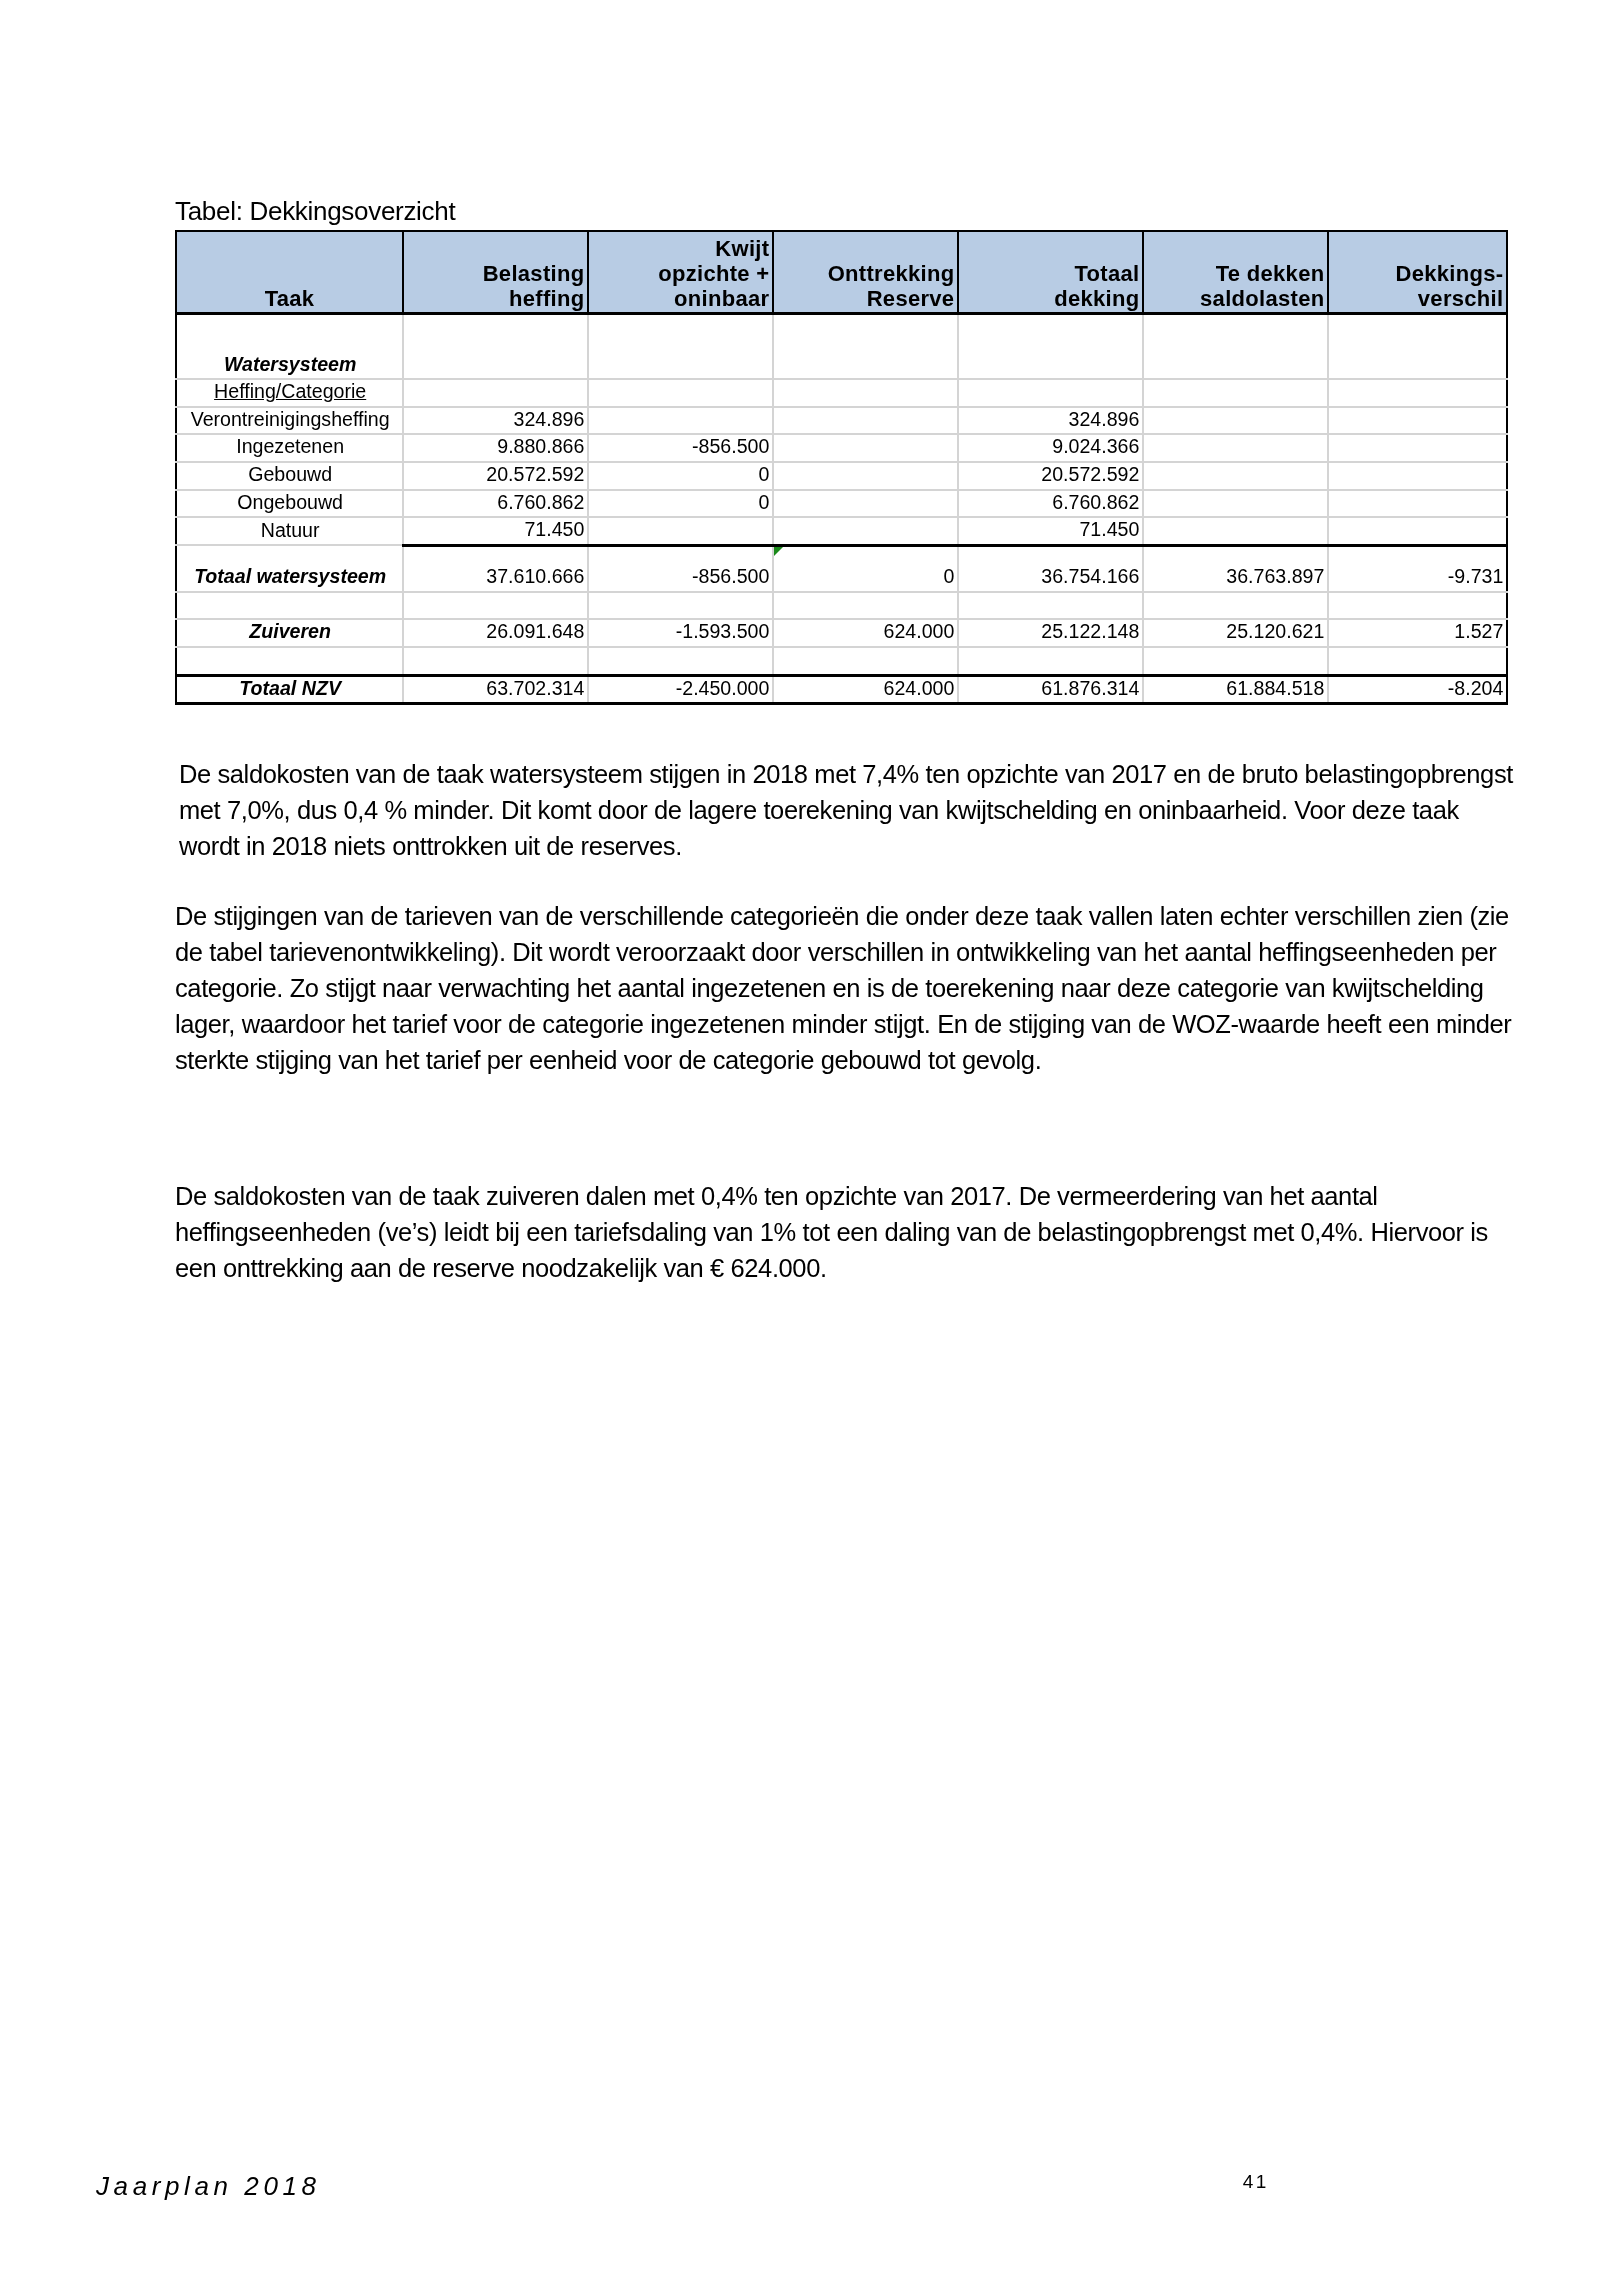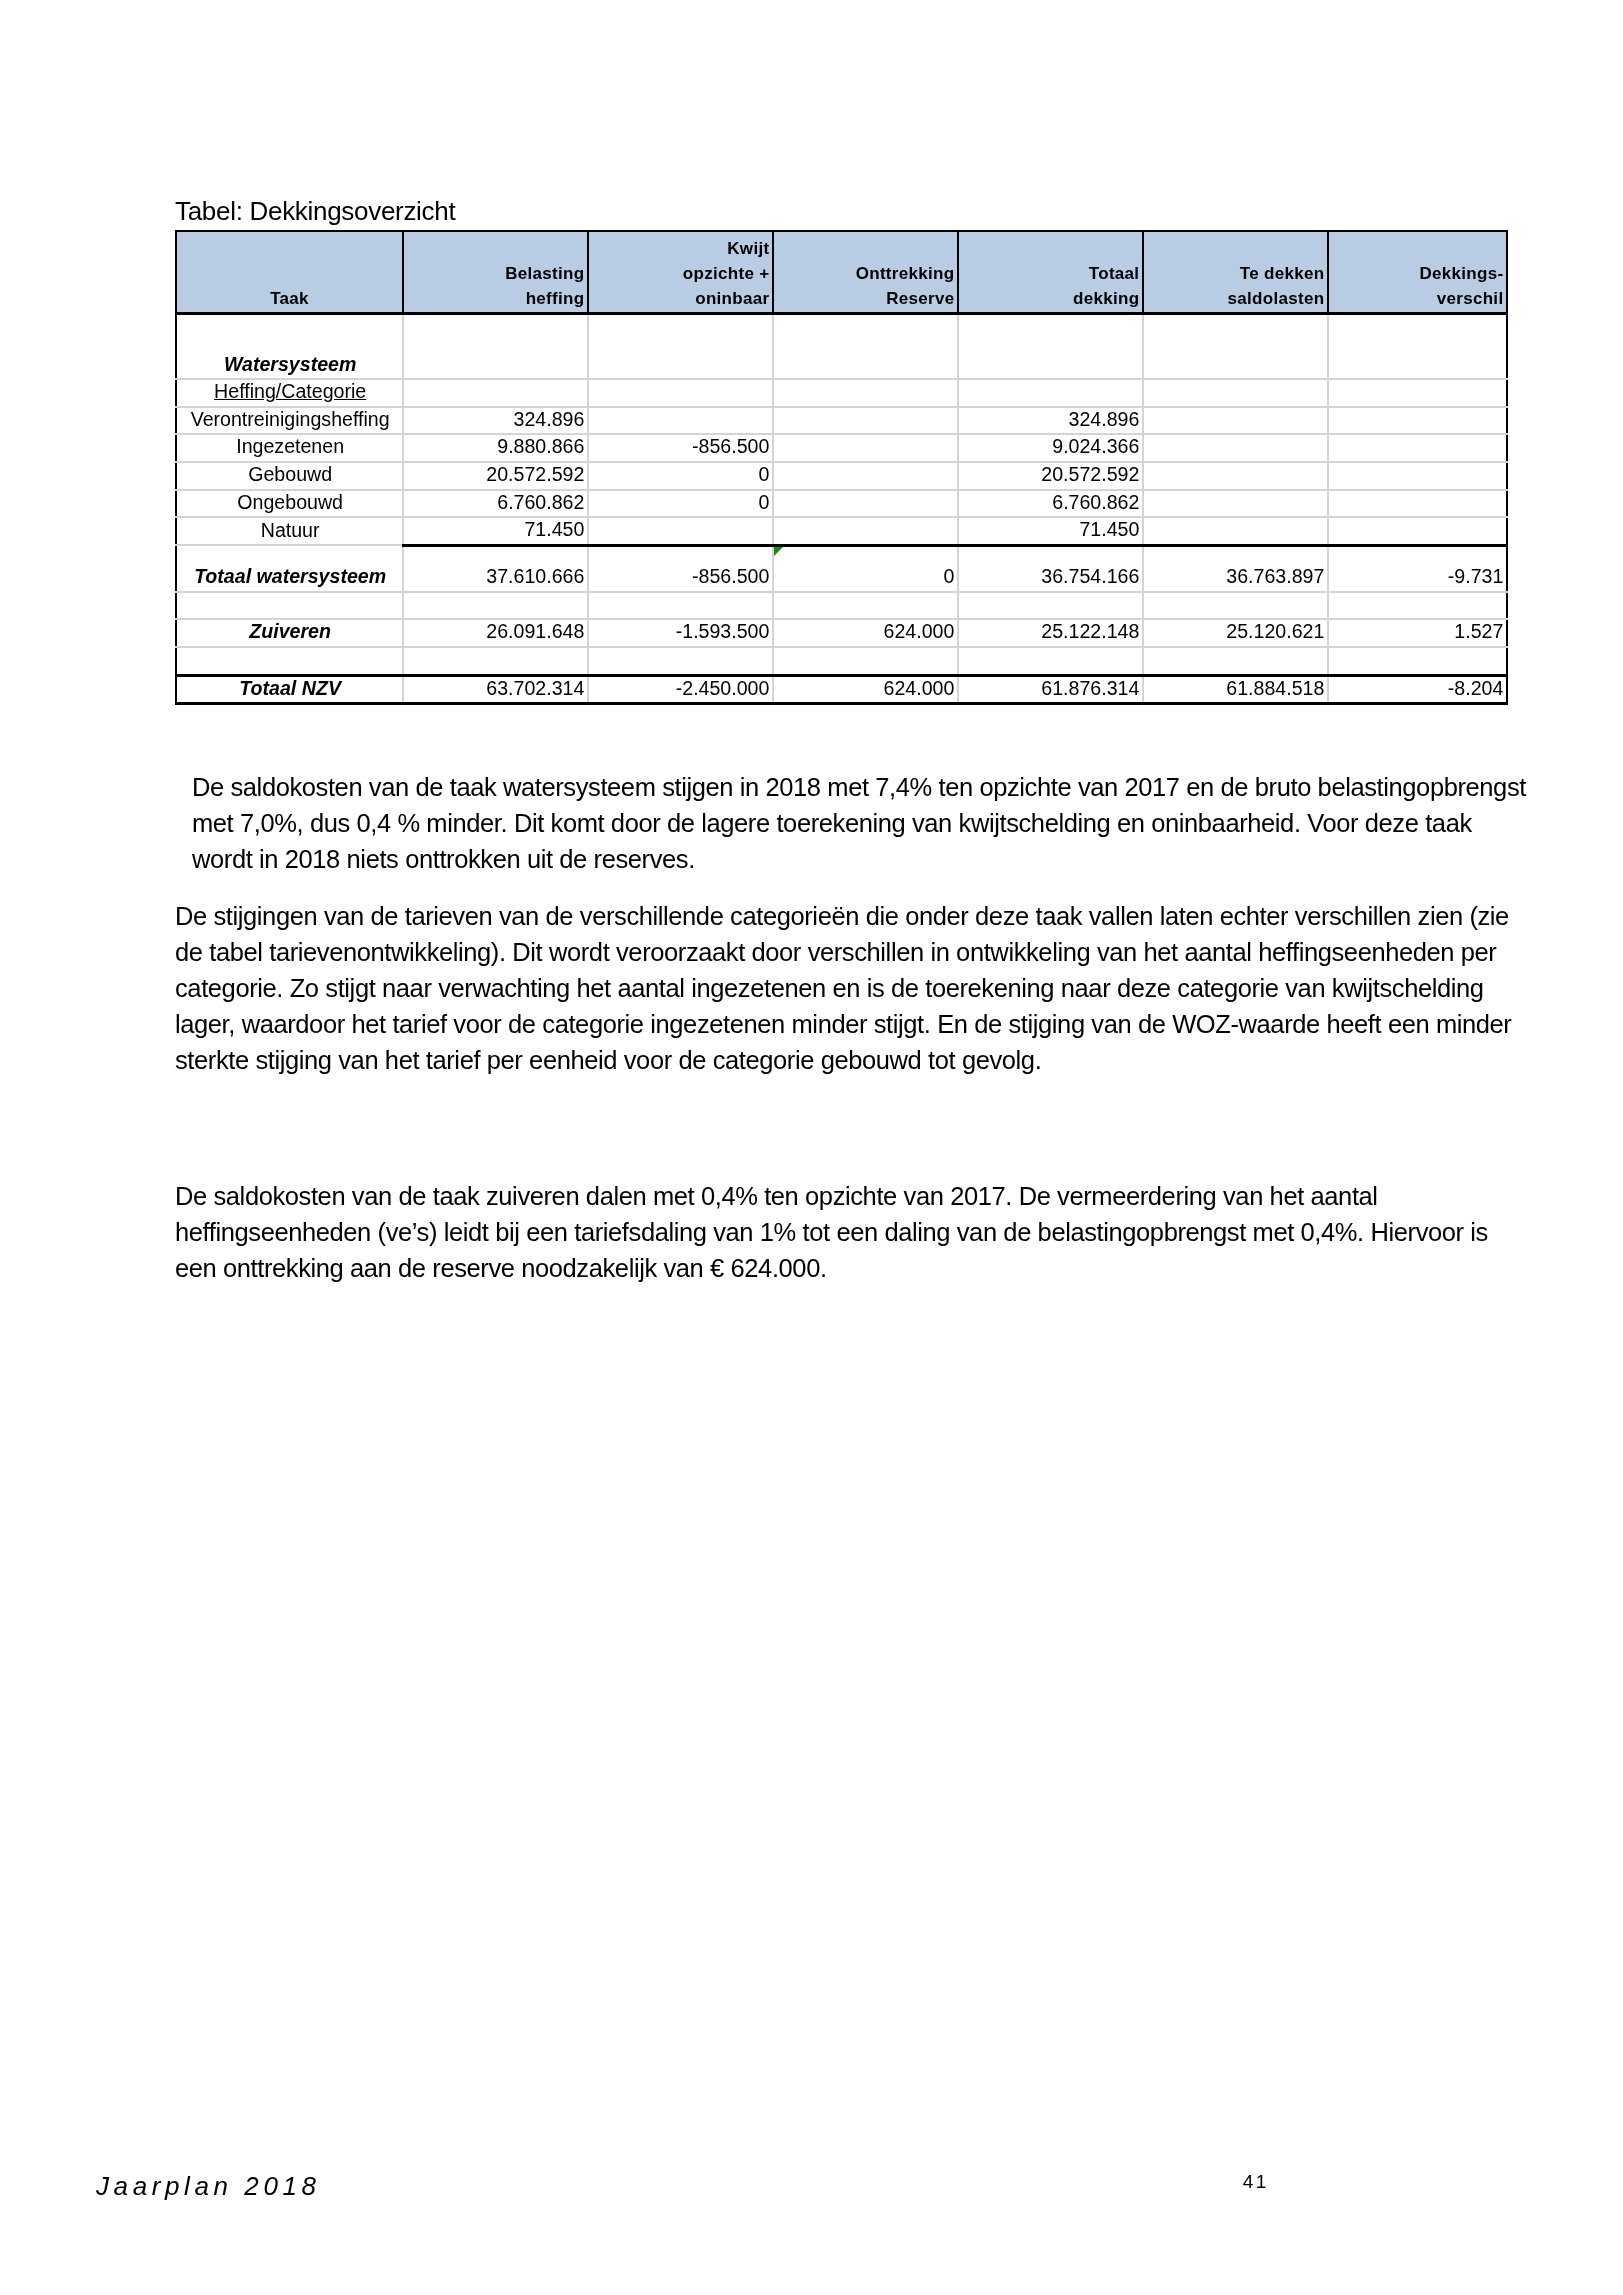--- a/index.html
+++ b/index.html
@@ -15,21 +15,21 @@
     border-collapse: collapse; table-layout: fixed;
     width: 1331px;
     font-family: "Liberation Sans", sans-serif;
     border: 2.6px solid #000;
   }
   table.dek col.c0 { width: 227px; }
   table.dek col.cn { width: 185px; }
   table.dek col.cl { width: 179px; }
   table.dek th {
     background: #b8cce4;
-    font-weight: bold; font-size: 17px; line-height: 25px;
+    font-weight: bold; font-size: 22px; line-height: 25px;
     text-align: right; vertical-align: bottom;
     padding: 0 2.6px 1.3px 2.6px;
     border-left: 2px solid #000; border-right: 2px solid #000;
     border-bottom: 3.3px solid #000;
     height: 79px;
     letter-spacing: 0.3px;
   }
   table.dek th.taak { text-align: center; }
   table.dek td {
     font-size: 19.6px; line-height: 23.6px;
@@ -206,20 +206,20 @@
         <td>63.702.314</td>
         <td>-2.450.000</td>
         <td>624.000</td>
         <td>61.876.314</td>
         <td>61.884.518</td>
         <td>-8.204</td>
       </tr>
     </tbody>
   </table>
 
-  <p class="para p1" style="margin:17px">De saldokosten van de taak watersysteem stijgen in 2018 met 7,4% ten opzichte van 2017 en de bruto belastingopbrengst met 7,0%, dus 0,4 % minder. Dit komt door de lagere toerekening van kwijtschelding en oninbaarheid. Voor deze taak wordt in 2018 niets onttrokken uit de reserves.</p>
+  <p class="para p1" style="margin:4px">De saldokosten van de taak watersysteem stijgen in 2018 met 7,4% ten opzichte van 2017 en de bruto belastingopbrengst met 7,0%, dus 0,4 % minder. Dit komt door de lagere toerekening van kwijtschelding en oninbaarheid. Voor deze taak wordt in 2018 niets onttrokken uit de reserves.</p>
   <p class="para p2" style="margin:0">De stijgingen van de tarieven van de verschillende categorieën die onder deze taak vallen laten echter verschillen zien (zie de tabel tarievenontwikkeling). Dit wordt veroorzaakt door verschillen in ontwikkeling van het aantal heffingseenheden per categorie. Zo stijgt naar verwachting het aantal ingezetenen en is de toerekening naar deze categorie van kwijtschelding lager, waardoor het tarief voor de categorie ingezetenen minder stijgt. En de stijging van de WOZ-waarde heeft een minder sterkte stijging van het tarief per eenheid voor de categorie gebouwd tot gevolg.</p>
   <p class="para p3" style="margin:0">De saldokosten van de taak zuiveren dalen met 0,4% ten opzichte van 2017. De vermeerdering van het aantal heffingseenheden (ve’s) leidt bij een tariefsdaling van 1% tot een daling van de belastingopbrengst met 0,4%. Hiervoor is een onttrekking aan de reserve noodzakelijk van € 624.000.</p>
 
   <div class="footer-left">Jaarplan 2018</div>
   <div class="footer-right">41</div>
 </div>
 
 
 </body></html>

